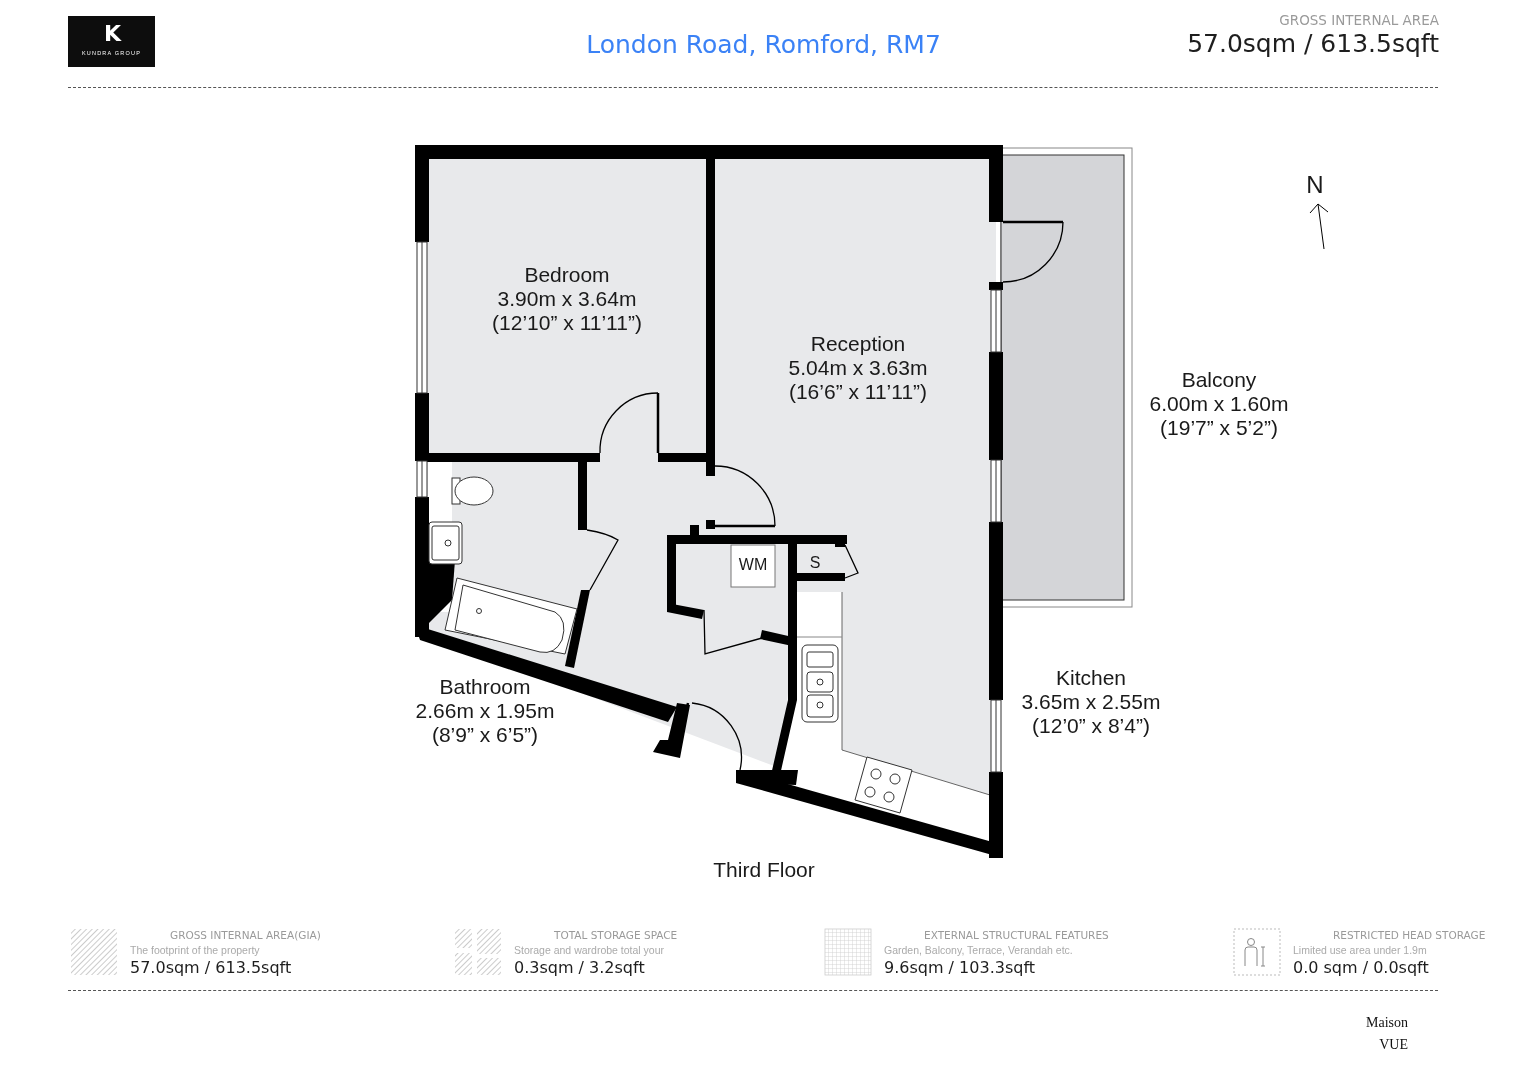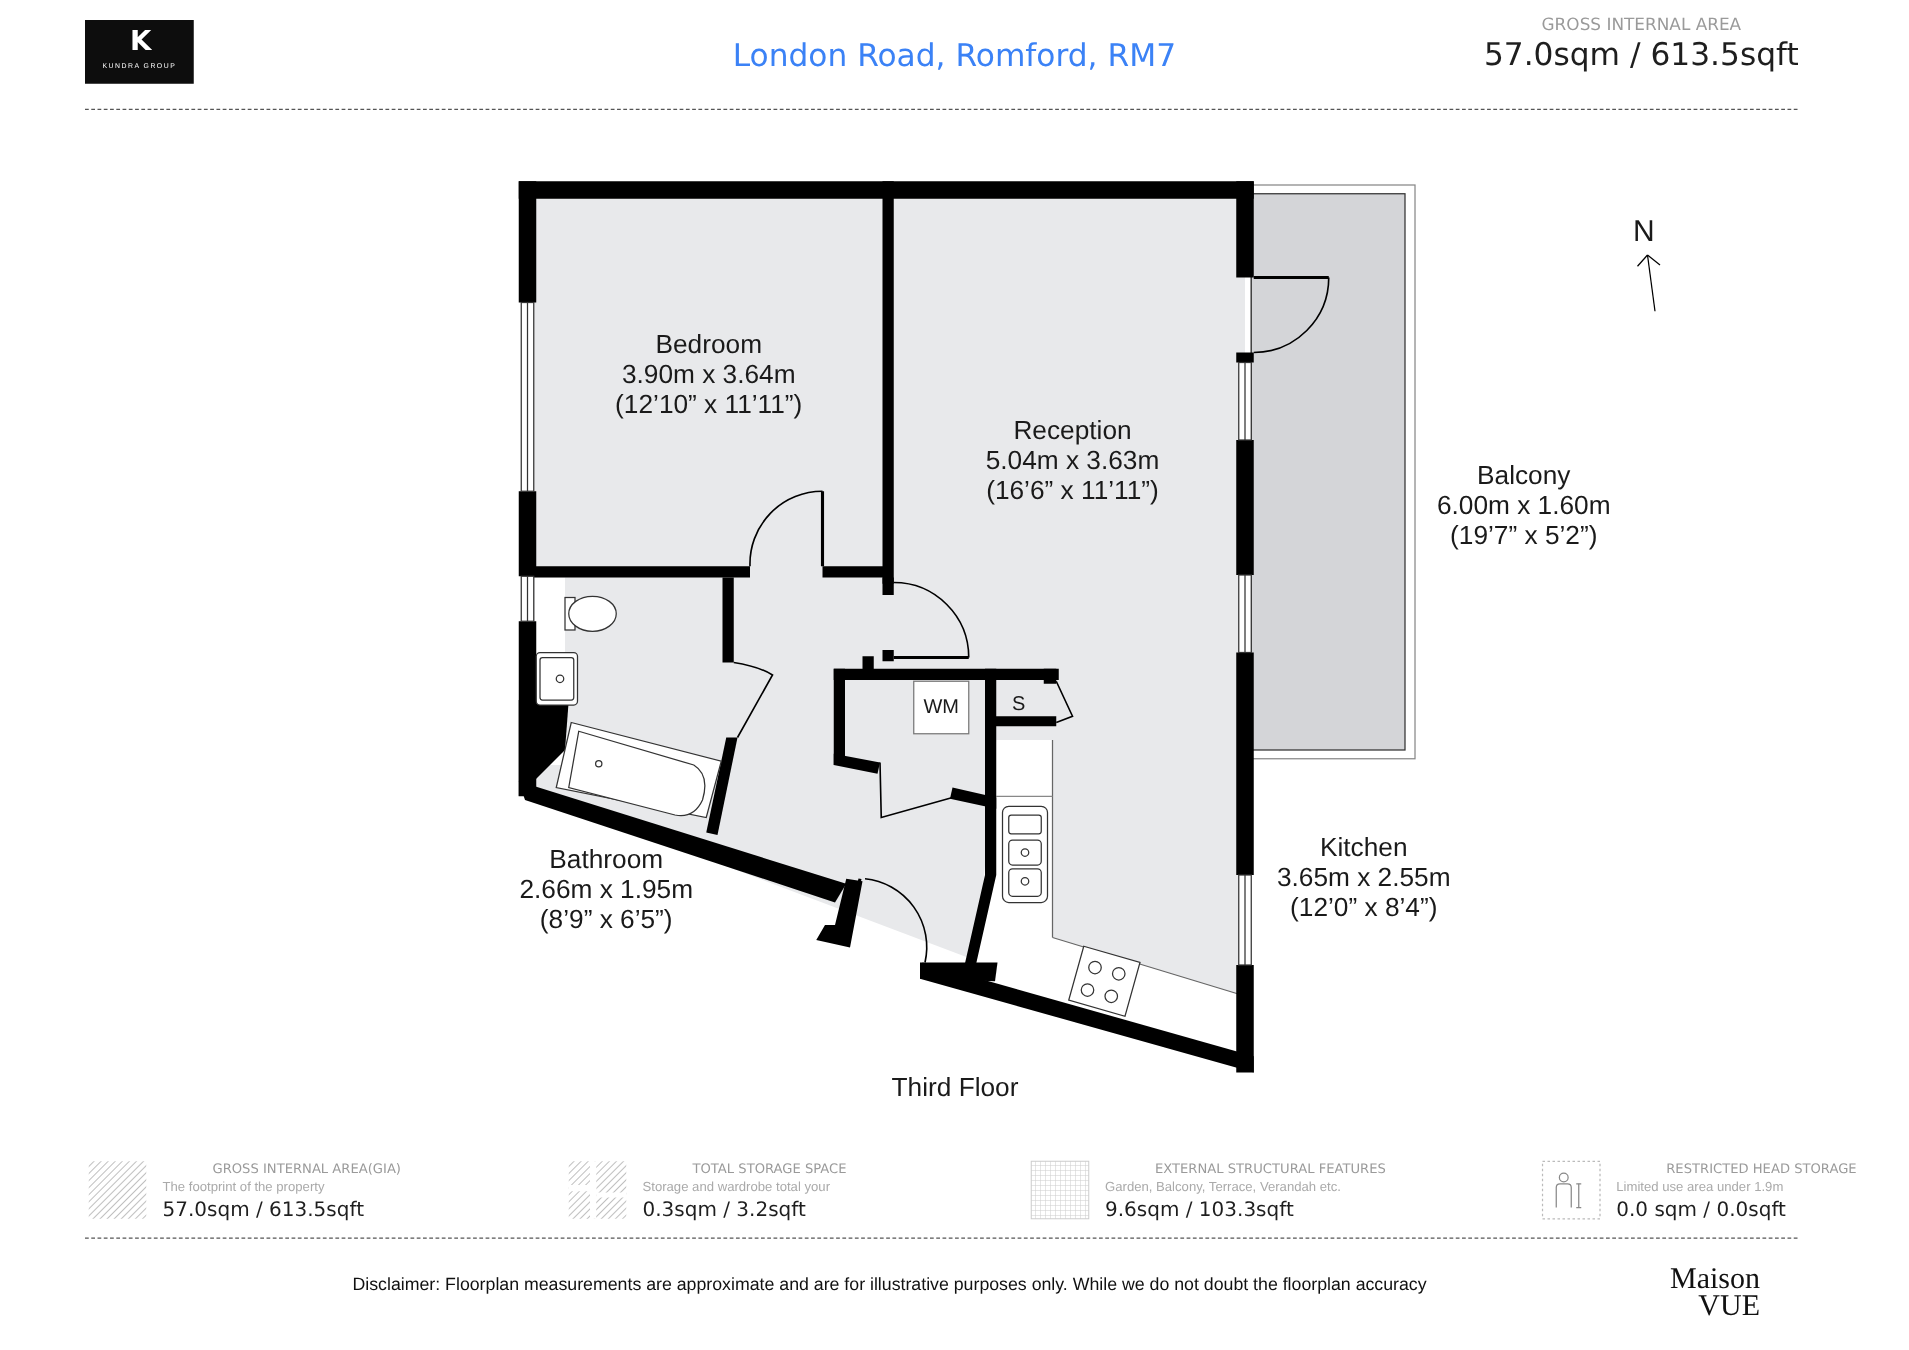--- a/index.html
+++ b/index.html
@@ -3,33 +3,33 @@
 <meta charset="utf-8">
 <style>
   html, body { margin: 0; padding: 0; background: #ffffff; }
   body { width: 1527px; height: 1080px; position: relative; overflow: hidden; font-family: "Liberation Sans", sans-serif; color: #1a1a1a; }
   .abs { position: absolute; }
   .logo { left: 68px; top: 16px; width: 87px; height: 51px; background: #0d0d0d; color: #fff; text-align: center; }
   .logo .k { font-family: "DejaVu Sans", sans-serif; font-weight: bold; font-size: 22px; line-height: 22px; margin-top: 7px; letter-spacing: -2px; }
   .logo .brand { font-size: 5.5px; letter-spacing: 1.2px; margin-top: 5px; }
   .title { left: 0; width: 1527px; top: 30px; text-align: center; font-family: "DejaVu Sans", sans-serif; font-size: 25px; color: #3b82f6; }
   .gia-top { right: 88px; top: 12px; text-align: right; }
-  .gia-top .lbl { font-family: "DejaVu Sans", sans-serif; font-size: 13.5px; color: #9a9a9a; text-align: center; }
+  .gia-top .lbl { font-family: "DejaVu Sans", sans-serif; font-size: 13.5px; color: #9a9a9a; text-align: right; }
   .gia-top .val { font-family: "DejaVu Sans", sans-serif; font-size: 25px; color: #1e1e1e; margin-top: 1px; }
   .dash { left: 68px; width: 1370px; border-top: 1.5px dashed #555; height: 0; }
   svg.plan { position: absolute; left: 0; top: 0; }
   .room-label { font-family: "Liberation Sans", sans-serif; font-size: 21px; fill: #1a1a1a; text-anchor: middle; }
   .legend { top: 928px; height: 52px; }
   .legend .sw { position: absolute; left: 0; top: 0; width: 48px; height: 48px; }
   .legend .txt { position: absolute; left: 60px; top: 0; white-space: nowrap; }
   .legend .h { font-family: "DejaVu Sans", sans-serif; font-size: 10.5px; color: #9a9a9a; line-height: 14px; margin-left: 40px; }
   .legend .d { font-family: Liberation Sans, sans-serif; font-size: 10.5px; color: #aaaaaa; line-height: 16px; }
   .legend .v { font-family: "DejaVu Sans", sans-serif; font-size: 16px; color: #1e1e1e; line-height: 20px; }
   .disclaimer { left: 282px; top: 1018px; font-family: "Liberation Sans", sans-serif; font-size: 14.2px; line-height: 20px; color: #111; width: 980px; }
-  .maison { left: 1330px; top: 1012px; font-family: "Liberation Serif", serif; font-size: 24px; line-height: 22px; color: #111; text-align: right; width: 78px; }
+  .maison { left: 1330px; top: 1012px; font-family: "Liberation Serif", serif; font-size: 14px; line-height: 22px; color: #111; text-align: right; width: 78px; }
 </style>
 </head>
 <body>
 
 <div class="abs logo">
   <div class="k">K</div>
   <div class="brand">KUNDRA GROUP</div>
 </div>
 <div class="abs title">London Road, Romford, RM7</div>
 <div class="abs gia-top">
@@ -260,18 +260,17 @@
   <div class="txt">
     <div class="h">RESTRICTED HEAD STORAGE</div>
     <div class="d">Limited use area under 1.9m</div>
     <div class="v">0.0 sqm / 0.0sqft</div>
   </div>
 </div>
 
 <div class="abs dash" style="top:990px"></div>
 
 <div class="abs disclaimer">
-  <div>Disclaimer: Floorplan measurements are approximate and are for illustrative purposes only. While we do not doubt the floorplan accuracy</div>
 </div>
 <div class="abs maison">
   <div>Maison</div>
   <div>VUE</div>
 </div>
 
 </body></html>

